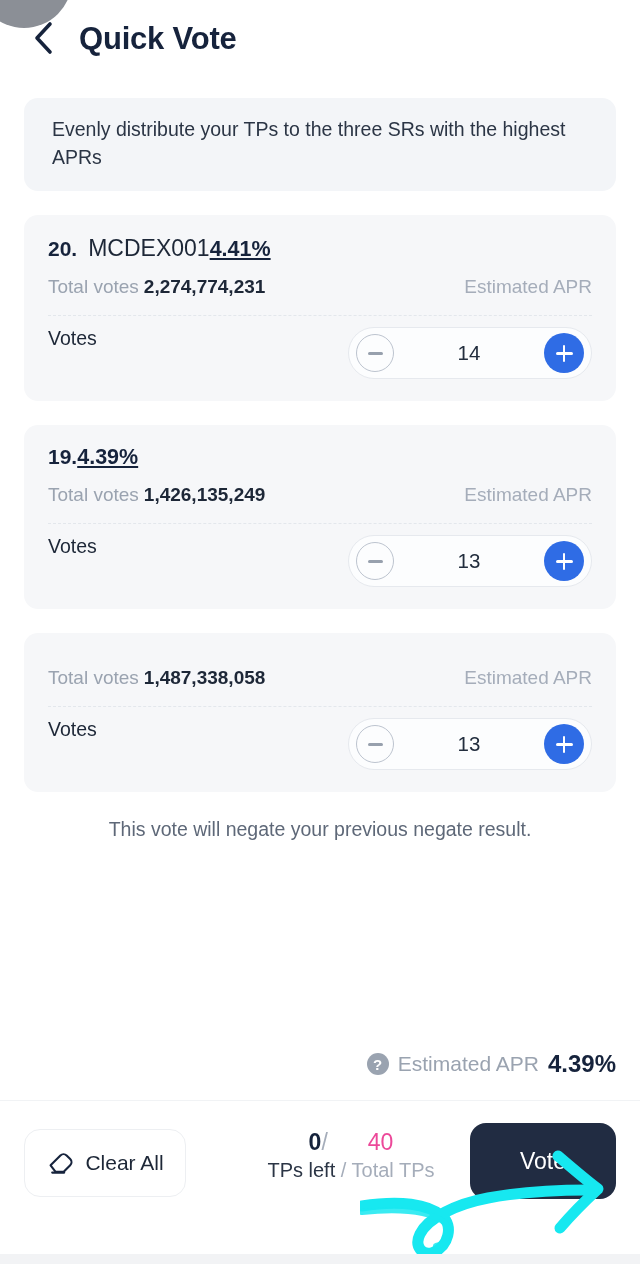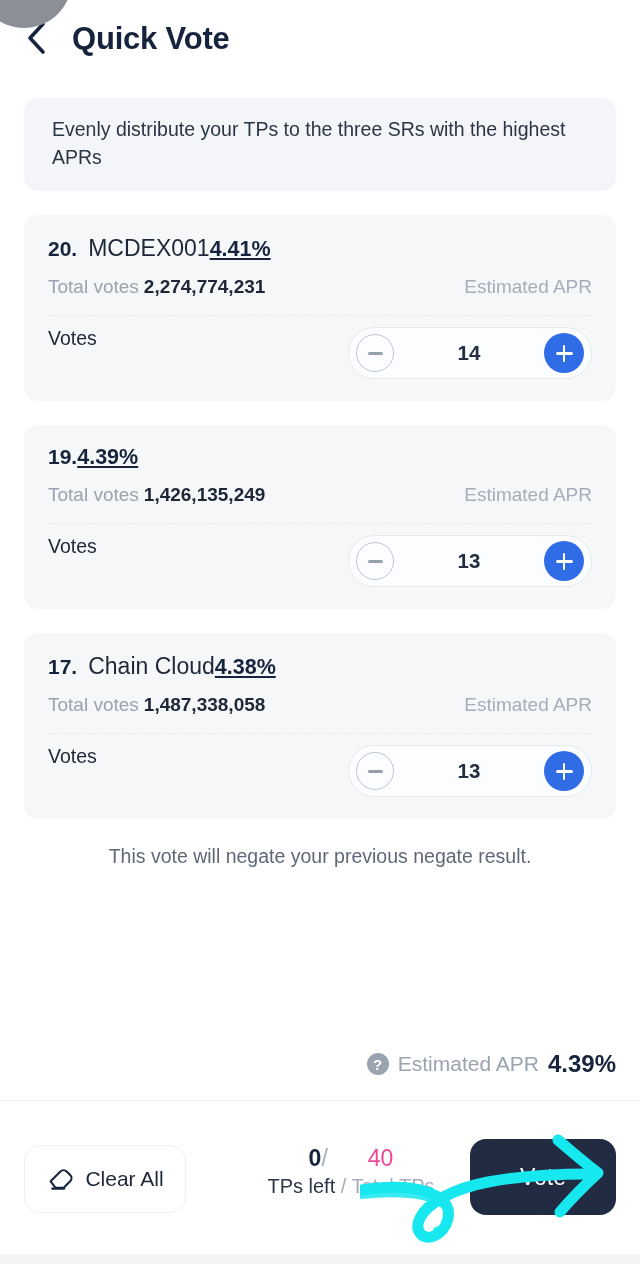--- a/index.html
+++ b/index.html
@@ -28,21 +28,21 @@
     width: 96px;
     height: 62px;
     background: #8b8f96;
     border-radius: 0 0 48px 48px;
     z-index: 30;
   }
 
   
   .header {
     position: absolute;
-    left: 0; top: 0;
+    left: 7px; top: 0;
     width: 628px;
     height: 76px;
     display: flex;
     align-items: center;
     padding-left: 14px;
     z-index: 20;
   }
   .back-btn {
     width: 46px;
     height: 46px;
@@ -213,21 +213,20 @@
     border-radius: 2px;
   }
   .btn-plus .bar-h { width: 17px; height: 2.8px; }
   .btn-plus .bar-v { width: 2.8px; height: 17px; }
 
   .stepper-value {
     flex: 1 1 auto;
     text-align: center;
     font-size: 20.5px;
     color: #232e3e;
-    font-weight: bold;
   }
 
   
   .warn-line {
     margin-top: 26px;
     text-align: center;
     font-size: 19.5px;
     color: #5e6878;
   }
 
@@ -266,21 +265,21 @@
 
   
   .bottom-bar {
     position: absolute;
     left: 0;
     bottom: 10px;
     width: 640px;
     height: 154px;
     background: #ffffff;
     border-top: 1px solid #f1f3f5;
-    padding: 16px 24px;
+    padding: 0 24px;
     z-index: 10;
   }
   .bottom-inner {
     position: relative;
     height: 100%;
   }
 
   .clear-all-btn {
     position: absolute;
     left: 0;
@@ -444,27 +443,20 @@
           <div class="stepper-value">13</div>
           <div class="btn-plus">
             <span class="bar-h"></span>
             <span class="bar-v"></span>
           </div>
         </div>
       </div>
     </div>
 
     <div class="sr-card">
-      <div class="sr-row-top">
-        <div class="sr-name-wrap">
-          <span class="sr-rank">17.</span>
-          <span class="sr-name">Chain Cloud</span>
-        </div>
-        <span class="sr-apr">4.38%</span>
-      </div>
       <div class="sr-row-sub">
         <div>
           <span class="sr-votes-label">Total votes</span><span class="sr-votes-value">1,487,338,058</span>
         </div>
         <span class="sr-apr-label">Estimated APR</span>
       </div>
       <hr class="divider-dashed">
       <div class="sr-row-stepper">
         <span class="stepper-label">Votes</span>
         <div class="stepper">

